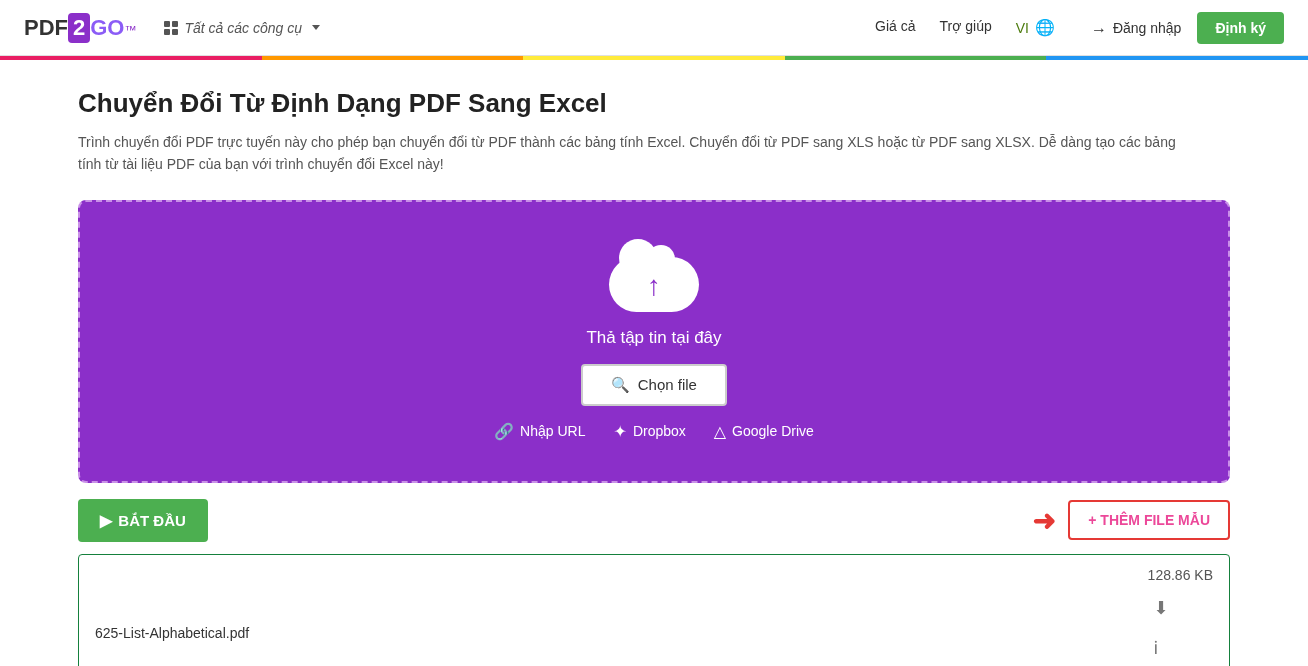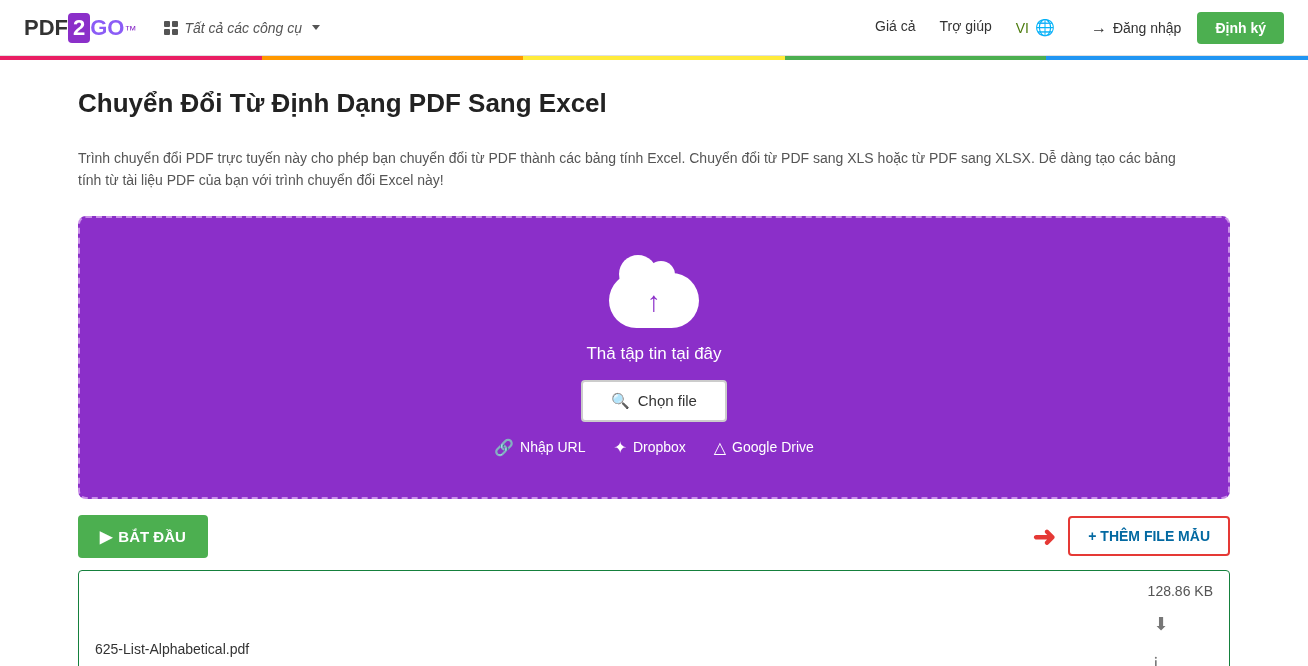--- a/index.html
+++ b/index.html
@@ -120,21 +120,21 @@
     .main {
       max-width: 1200px;
       margin: 0 auto;
       padding: 28px 24px 24px;
     }
 
     .page-title {
       font-size: 26px;
       font-weight: bold;
       color: #222;
-      margin-bottom: 28px;
+      margin-bottom: 12px;
     }
 
     .page-desc {
       font-size: 14px;
       color: #555;
       line-height: 1.6;
       margin-bottom: 24px;
       max-width: 1100px;
     }
 
@@ -271,21 +271,21 @@
       font-size: 28px;
       font-weight: bold;
     }
     .add-sample-btn {
       background: #fff;
       border: 2px solid #e53935;
       border-radius: 4px;
       padding: 10px 18px;
       font-size: 14px;
       font-weight: bold;
-      color: #0369a1;
+      color: #ec4899;
       cursor: pointer;
       display: flex;
       align-items: center;
       gap: 6px;
     }
 
     
     .file-row {
       display: flex;
       align-items: center;

